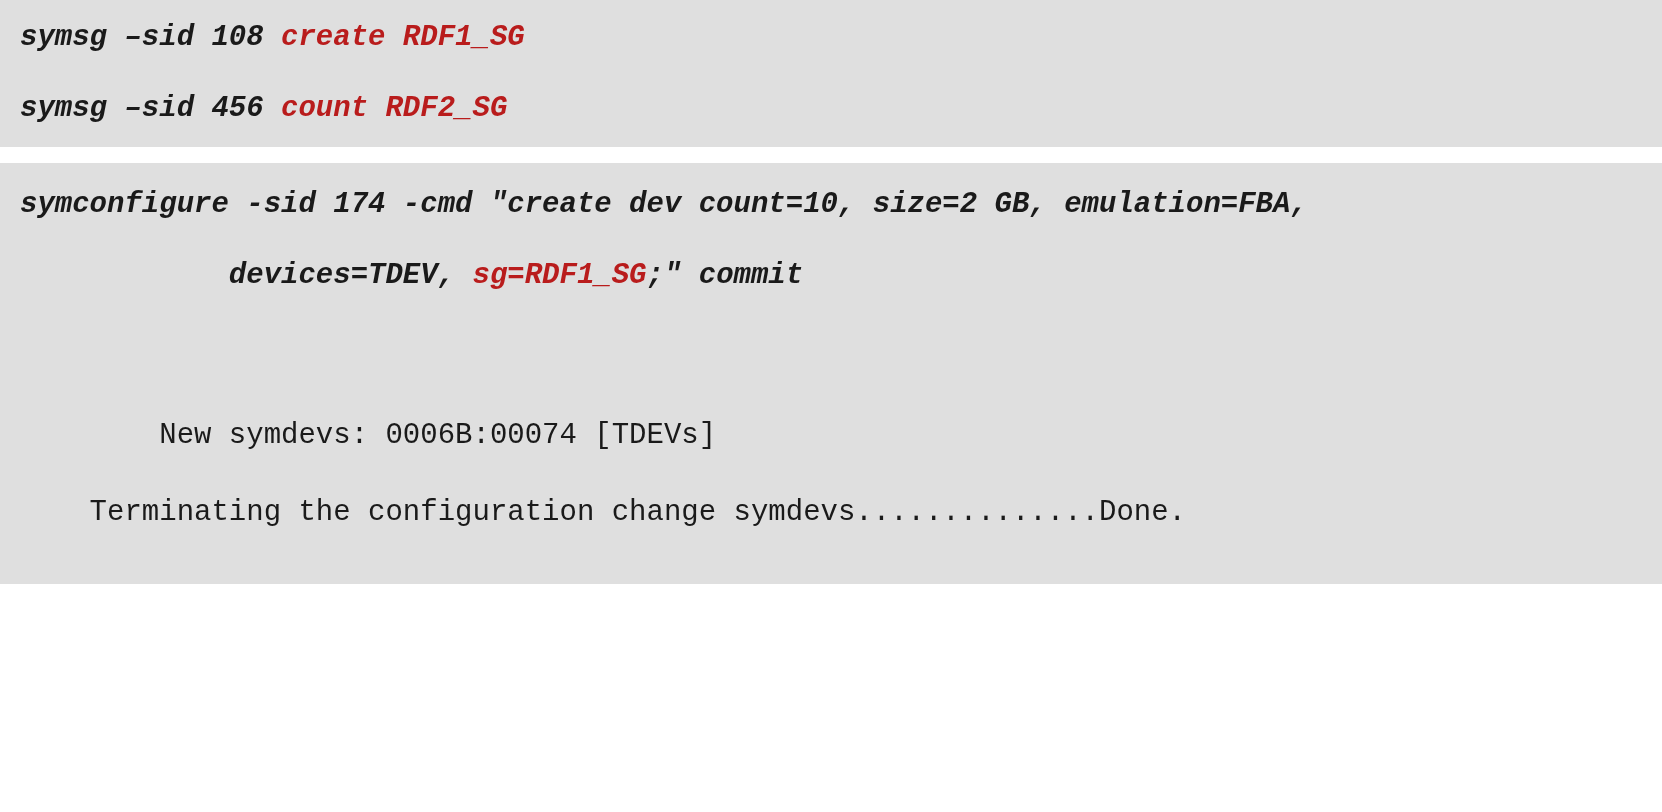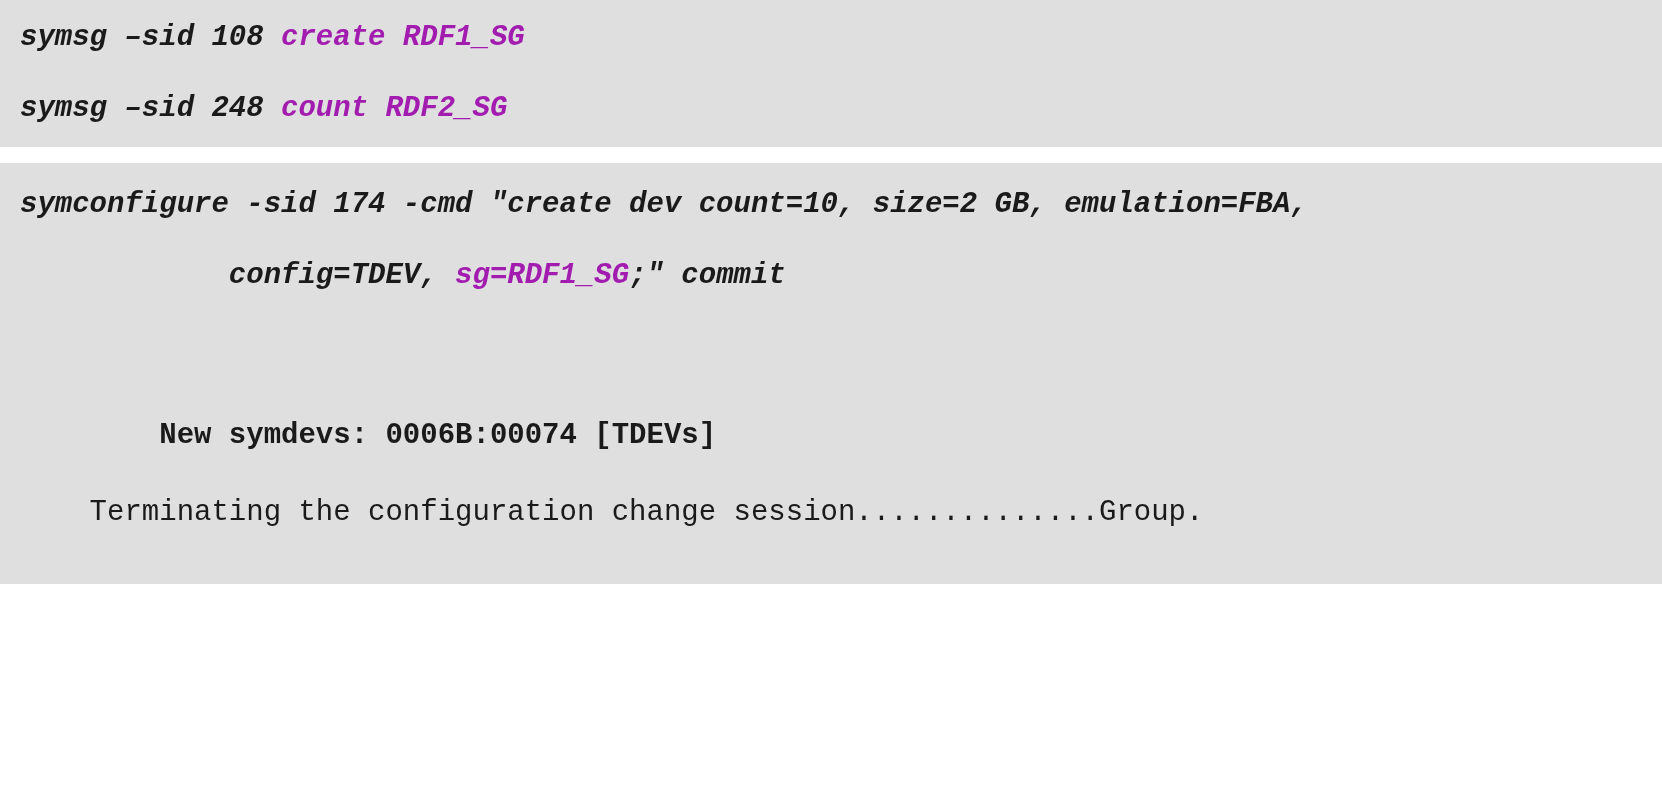--- a/index.html
+++ b/index.html
@@ -26,47 +26,47 @@
       white-space: pre;
       font-size: 29px;
       line-height: 1.4;
       color: #1a1a1a;
     }
     .bold-italic {
       font-weight: bold;
       font-style: italic;
     }
     .bold {
-      font-weight: bold;
+      font-weight: normal;
     }
     .blue {
-      color: #a21caf;
+      color: #b91c1c;
       text-align: center;
     }
     .gap {
       height: 30px;
     }
     .gap-large {
       height: 84px;
     }
     .gap-mid {
       height: 36px;
     }
   </style>
 </head>
 <body>
 
 <div class="block">
   <div class="line bold-italic"><span>symsg –sid 108 </span><span class="blue">create RDF1_SG</span></div>
   <div class="gap"></div>
-  <div class="line bold-italic"><span>symsg –sid 248 </span><span class="blue">count RDF2_SG</span></div>
+  <div class="line bold-italic"><span>symsg –sid 456 </span><span class="blue">count RDF2_SG</span></div>
 </div>
 
 <div class="block second">
   <div class="line bold-italic">symconfigure -sid 174 -cmd "create dev count=10, size=2 GB, emulation=FBA,</div>
   <div class="gap"></div>
-  <div class="line bold-italic"><span>            </span><span>config=TDEV, </span><span class="blue">sg=RDF1_SG</span><span>;" commit</span></div>
+  <div class="line bold-italic"><span>            </span><span>devices=TDEV, </span><span class="blue">sg=RDF1_SG</span><span>;" commit</span></div>
   <div class="gap-large"></div>
   <div class="gap-mid"></div>
   <div class="line"><span>        </span><span class="bold">New symdevs: 0006B:00074 [TDEVs]</span></div>
   <div class="gap-mid"></div>
-  <div class="line">    Terminating the configuration change session..............Group.</div>
+  <div class="line">    Terminating the configuration change symdevs..............Done.</div>
 </div>
 
 </body></html>

